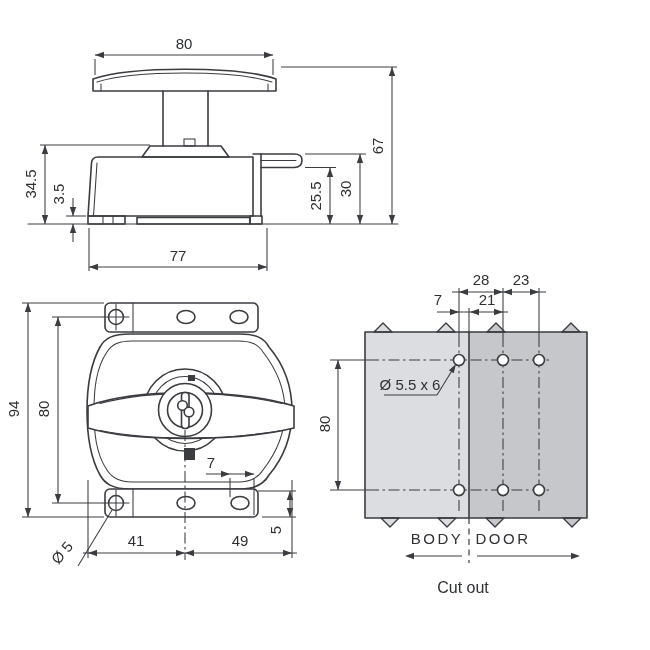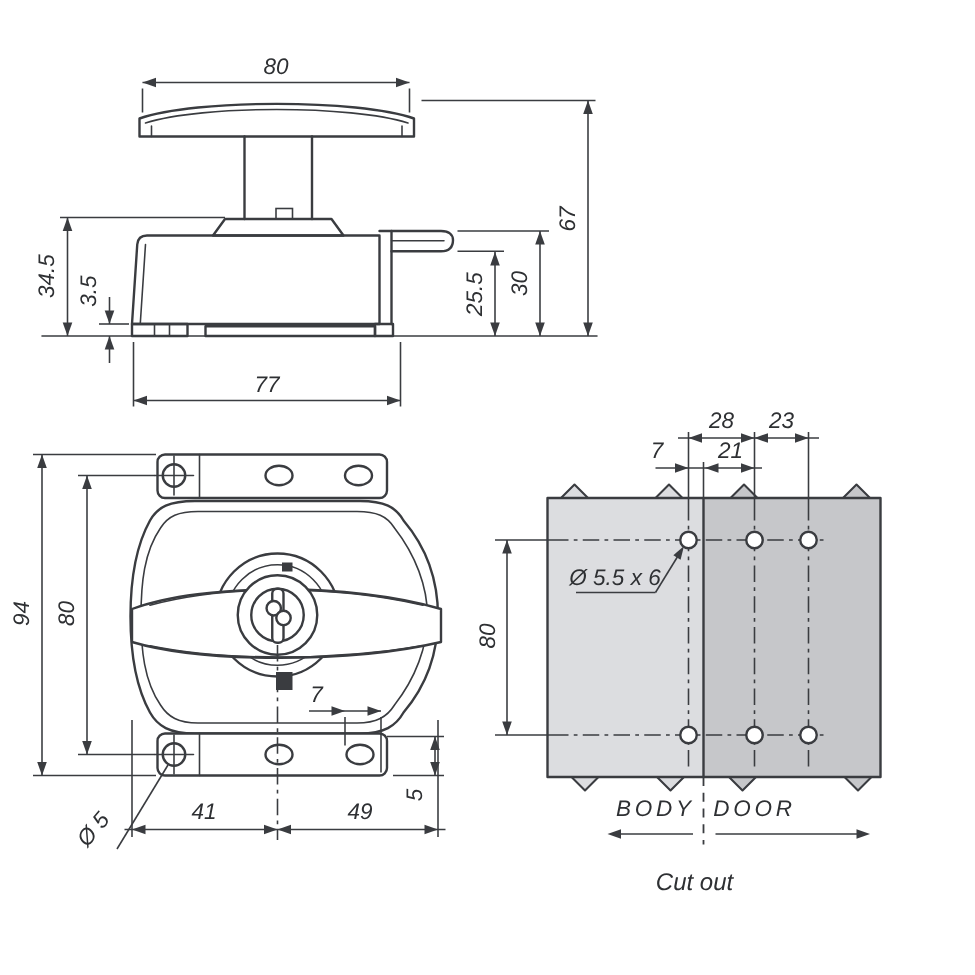--- a/index.html
+++ b/index.html
@@ -1,16 +1,16 @@
 <!DOCTYPE html>
 <html><head>
 <meta charset="utf-8">
 <style>
   html,body{margin:0;padding:0;background:#ffffff;}
-  .stage{width:650px;height:650px;position:relative;background:#ffffff;overflow:hidden;font-style:italic;}
+  .stage{width:650px;height:650px;position:relative;background:#ffffff;overflow:hidden;}
   svg{display:block;}
   .ol{fill:none;stroke:#3a3c40;stroke-width:1.6;stroke-linejoin:round;stroke-linecap:round;}
   .ol2{fill:#ffffff;stroke:#3a3c40;stroke-width:1.6;stroke-linejoin:round;}
   .thin{fill:none;stroke:#3a3c40;stroke-width:1.05;stroke-linecap:round;}
   .dim{fill:none;stroke:#3a3c40;stroke-width:1.05;}
   .cl{fill:none;stroke:#3a3c40;stroke-width:1.05;stroke-dasharray:11 3.5 2.5 3.5;}
   .dash{fill:none;stroke:#3a3c40;stroke-width:1.2;stroke-dasharray:6 4.5;}
   .ah{fill:#3a3c40;stroke:none;}
   .dk{fill:#3a3c40;stroke:none;}
   .bump{stroke:#3a3c40;stroke-width:1.4;stroke-linejoin:round;}

